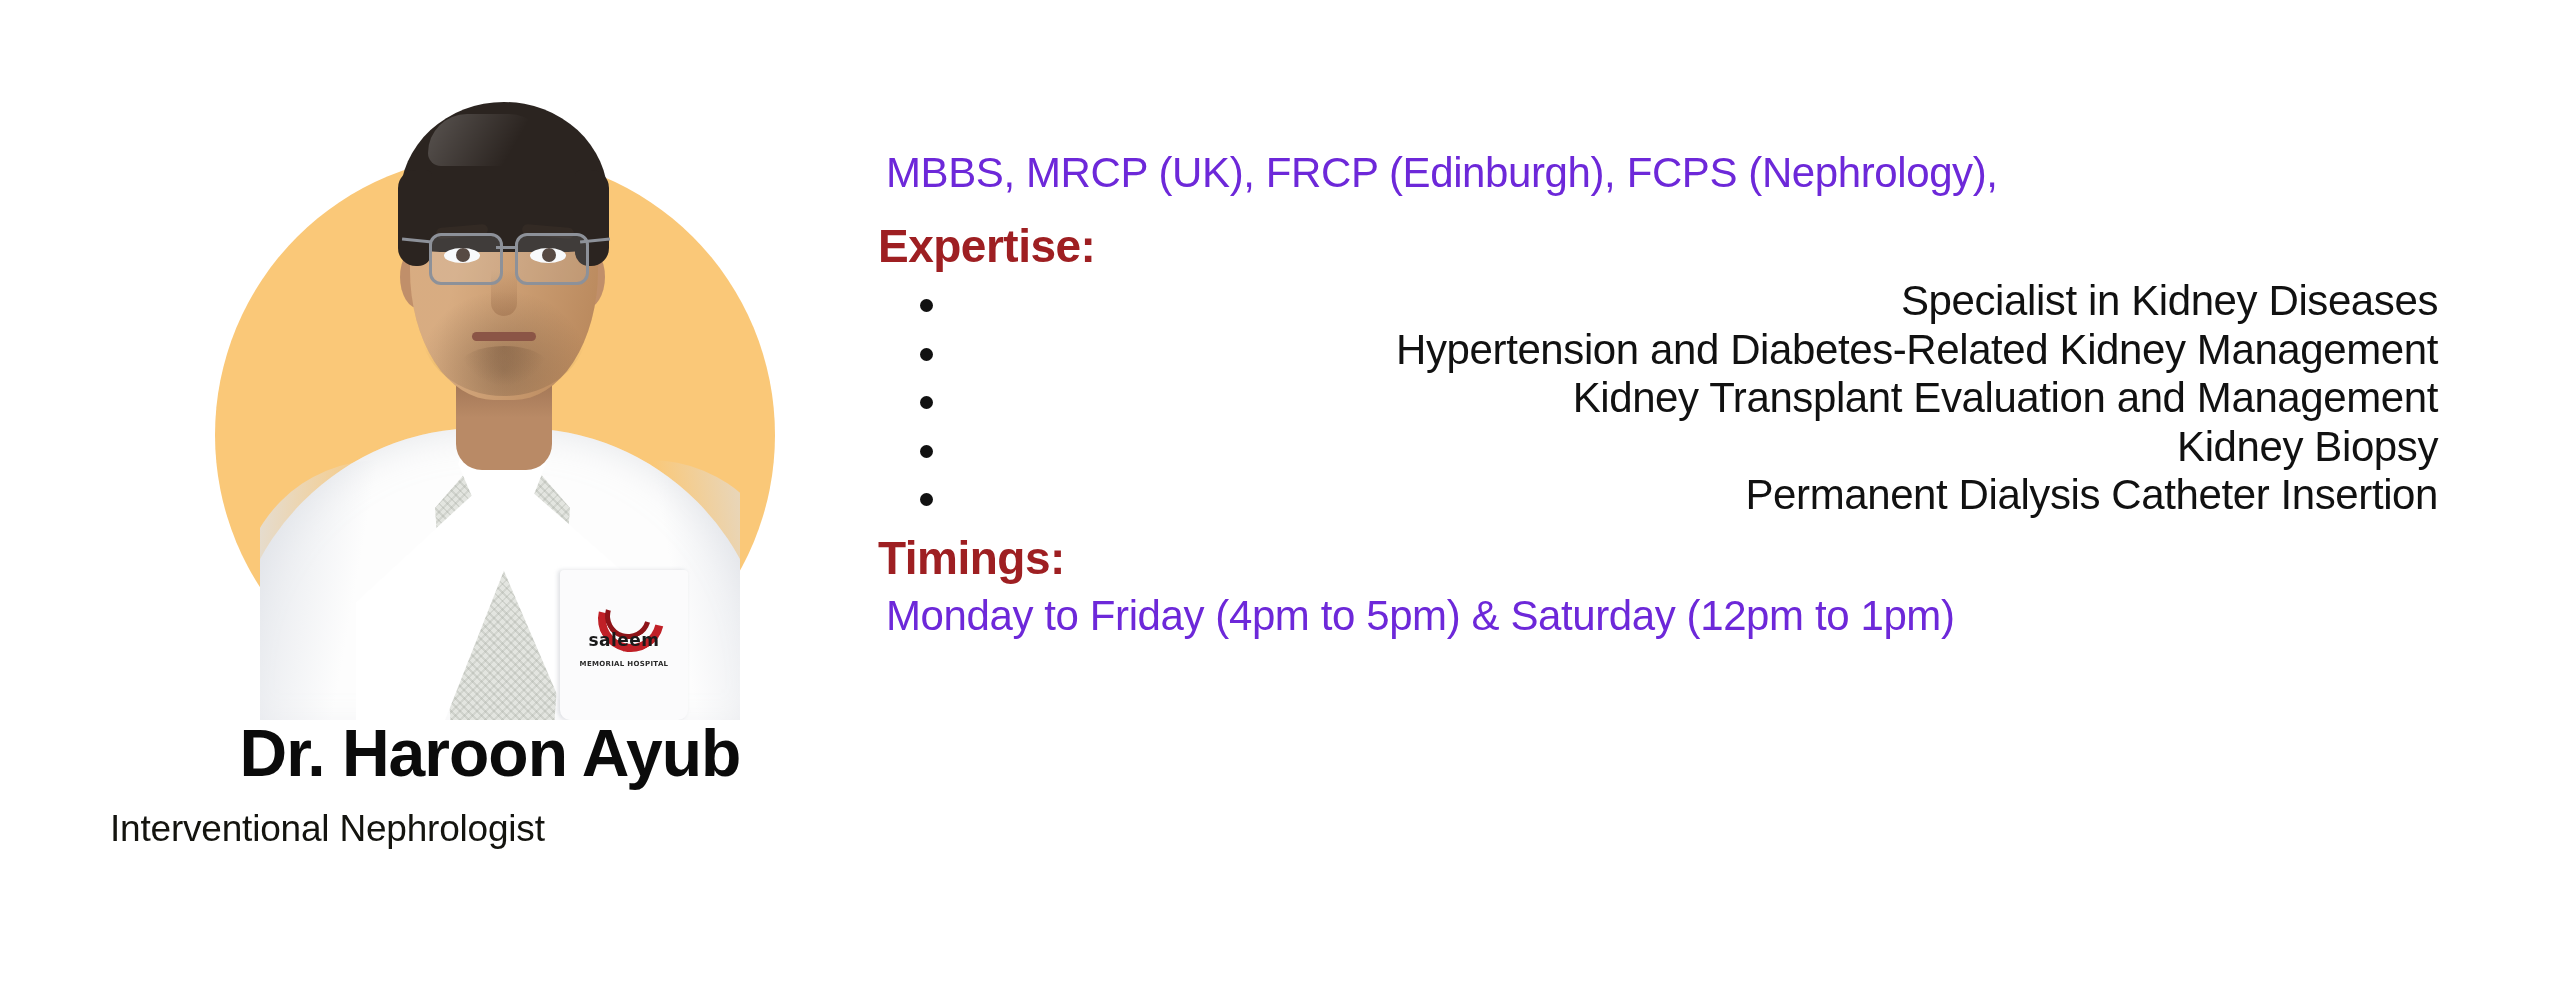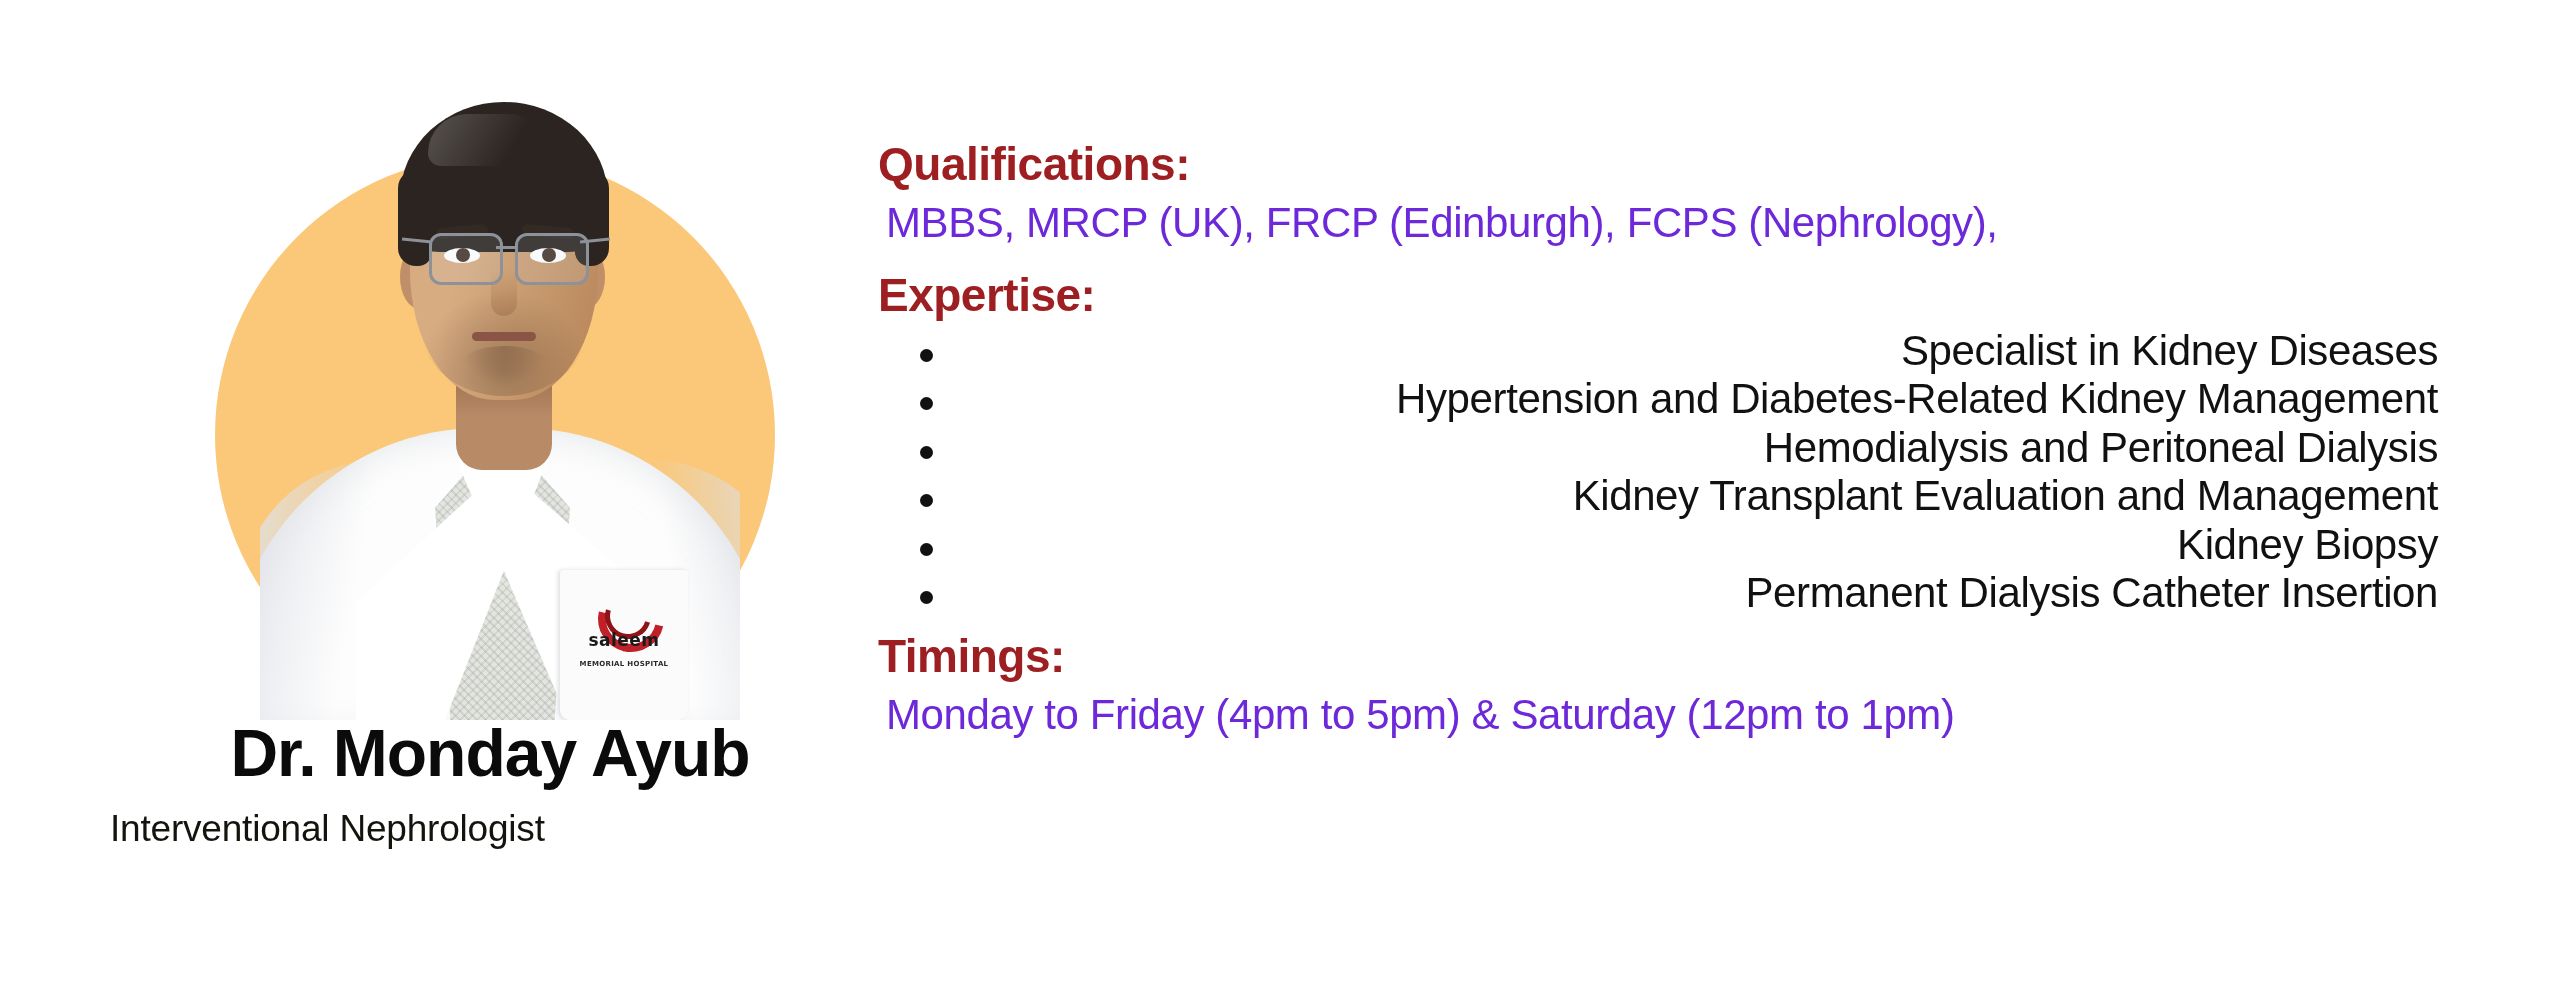--- a/index.html
+++ b/index.html
@@ -267,37 +267,35 @@
 
         <div class="p-layer logo-wrap">
           <div class="logo-crescent"></div>
           <div class="logo-crescent2"></div>
           <div class="logo-name">saleem</div>
           <div class="logo-sub">MEMORIAL HOSPITAL</div>
         </div>
       </div>
     </div>
 
-    <div class="doc-name">Dr. Monday Ayub</div>
+    <div class="doc-name">Dr. Haroon Ayub</div>
     <div class="doc-role">Interventional Nephrologist</div>
   </div>
 
   <div class="details">
 
-    <h2 class="sec-head">Qualifications:</h2>
     <p class="sec-body">MBBS, MRCP (UK), FRCP (Edinburgh), FCPS (Nephrology),</p>
 
     <div class="gap-a"></div>
 
     <h2 class="sec-head">Expertise:</h2>
 
     <ul class="exp">
       <li>Specialist in Kidney Diseases</li>
       <li>Hypertension and Diabetes-Related Kidney Management</li>
-      <li>Hemodialysis and Peritoneal Dialysis</li>
       <li>Kidney Transplant Evaluation and Management</li>
       <li>Kidney Biopsy</li>
       <li>Permanent Dialysis Catheter Insertion</li>
     </ul>
 
     <div class="gap-c"></div>
 
     <h2 class="sec-head">Timings:</h2>
     <p class="sec-body">Monday to Friday (4pm to 5pm) &amp; Saturday (12pm to 1pm)</p>
   </div>

